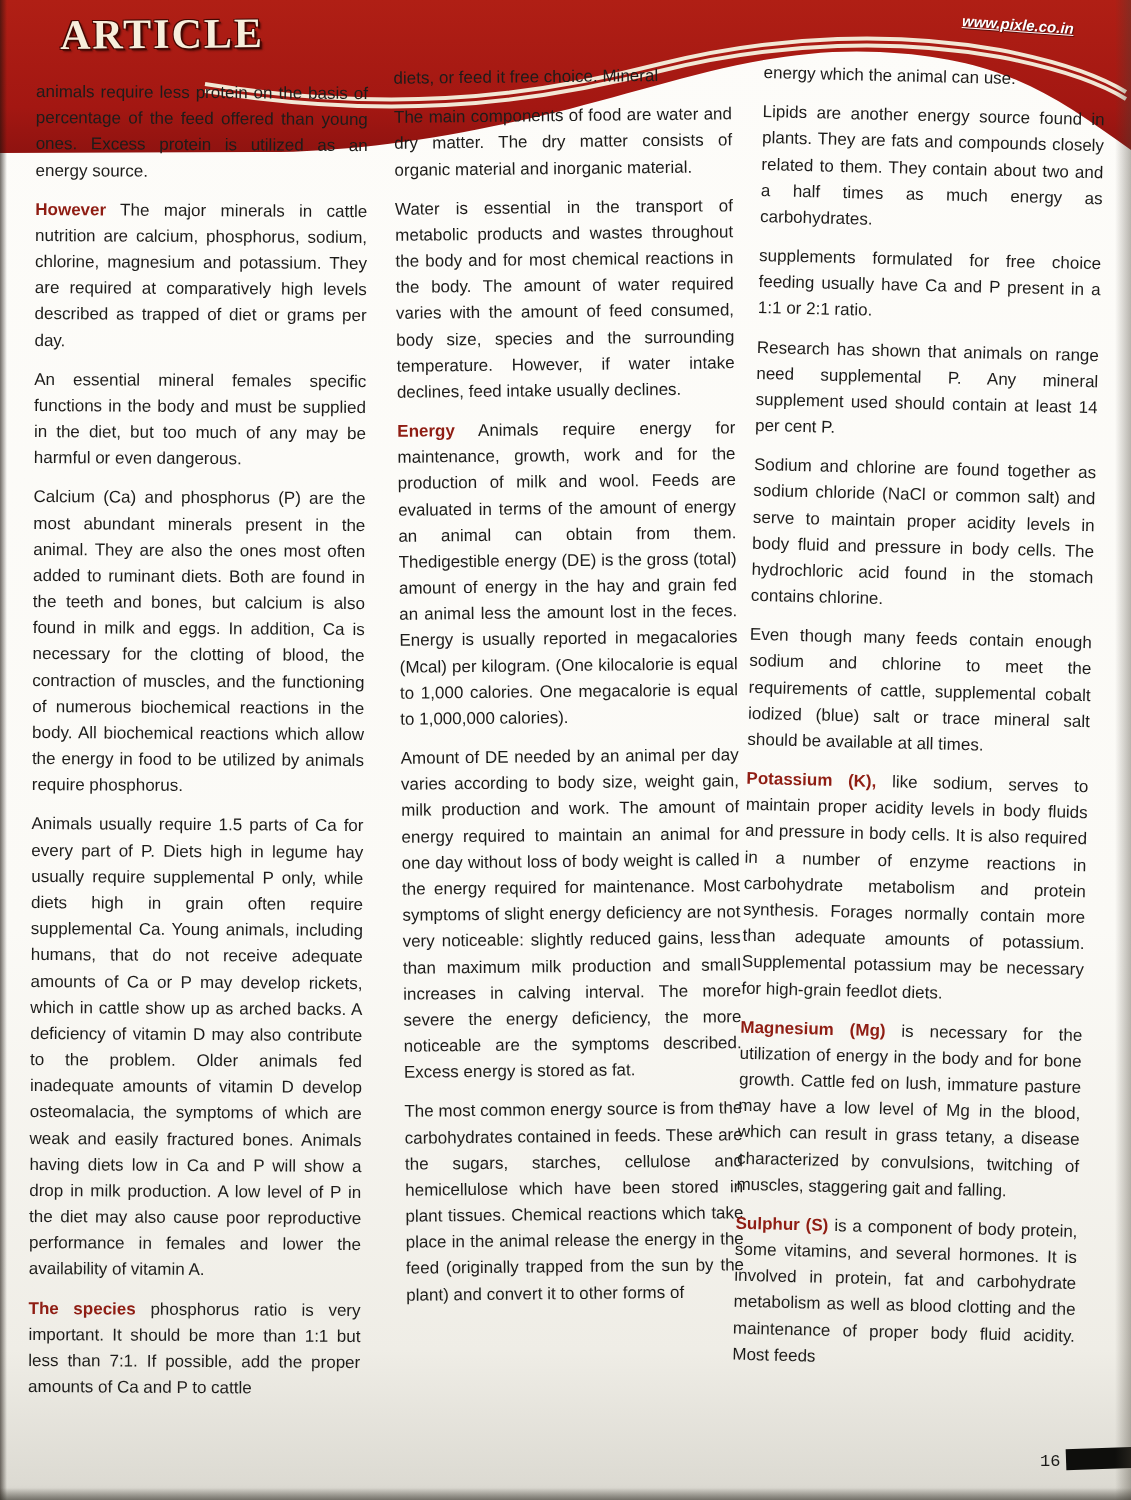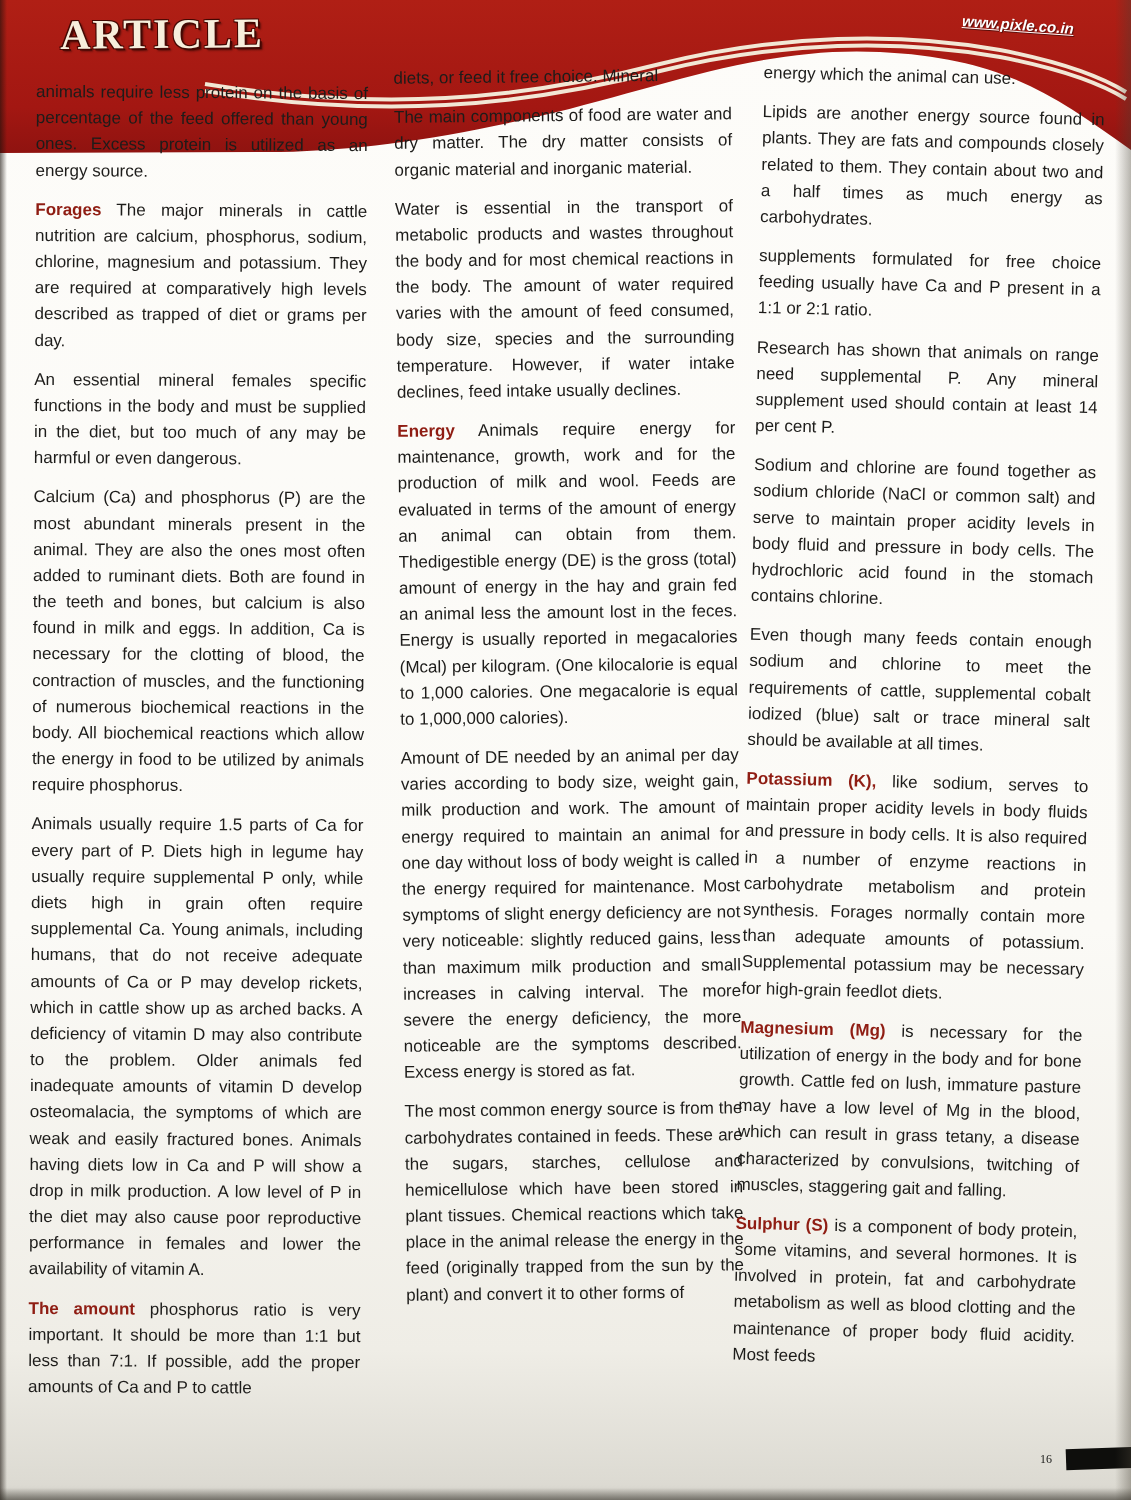--- a/index.html
+++ b/index.html
@@ -45,22 +45,22 @@
     text-align:justify;
   }
   .col p { margin-bottom:13px; }
   .col b { color:#8f1d13; font-weight:700; }
   .col-1 { left:32px;  top:80px; width:332px; transform:rotate(.35deg); }
   .col-2 { left:400px; top:64px; width:338px; transform:rotate(-.6deg); }
   .col-3 { left:764px; top:60px; width:342px; transform:rotate(1.4deg); transform-origin:0 0; }
 
   .page-number {
     position:absolute; left:1040px; top:1452px;
-    font-family:Liberation Serif, serif;
-    font-size:12px; color:#1a1a18;
+    font-family:Liberation Mono, monospace;
+    font-size:17px; color:#1a1a18;
   }
   .footer-bar {
     position:absolute; left:1066px; top:1448px; width:66px; height:21px;
     background:#0e0e0c; transform:rotate(-2dedeg);
     transform:rotate(-2deg);
   }
 </style>
 </head>
 <body>
 
@@ -77,25 +77,25 @@
     <path d="M0,0 H1131 V150 C1050,92 1000,58 880,52 C760,46 660,88 540,116 C440,139 360,150 280,152 L0,153 Z" fill="url(#redgrad)"></path>
     <path d="M205,84 C380,112 520,100 660,64 C780,34 900,32 1000,50 C1062,62 1100,76 1126,92" fill="none" stroke="#f2e7d5" stroke-width="4"></path>
     <path d="M205,91 C380,119 520,107 660,71 C780,41 900,39 1000,57 C1062,69 1100,83 1126,99" fill="none" stroke="#f2e7d5" stroke-width="4"></path>
   </svg>
 
   <div class="header-title">ARTICLE</div>
   <div class="header-url">www.pixle.co.in</div>
 
   <div class="col col-1">
       <p><span>animals require less protein on the basis of percentage of the feed offered than young ones. Excess protein is utilized as an energy source.</span></p>
-      <p><b>Forages</b> <span>The major minerals in cattle nutrition are calcium, phosphorus, sodium, chlorine, magnesium and potassium. They are required at comparatively high levels described as trapped of diet or grams per day.</span></p>
+      <p><b>However</b> <span>The major minerals in cattle nutrition are calcium, phosphorus, sodium, chlorine, magnesium and potassium. They are required at comparatively high levels described as trapped of diet or grams per day.</span></p>
       <p><span>An essential mineral females specific functions in the body and must be supplied in the diet, but too much of any may be harmful or even dangerous.</span></p>
       <p><span>Calcium (Ca) and phosphorus (P) are the most abundant minerals present in the animal. They are also the ones most often added to ruminant diets. Both are found in the teeth and bones, but calcium is also found in milk and eggs. In addition, Ca is necessary for the clotting of blood, the contraction of muscles, and the functioning of numerous biochemical reactions in the body. All biochemical reactions which allow the energy in food to be utilized by animals require phosphorus.</span></p>
       <p><span>Animals usually require 1.5 parts of Ca for every part of P. Diets high in legume hay usually require supplemental P only, while diets high in grain often require supplemental Ca. Young animals, including humans, that do not receive adequate amounts of Ca or P may develop rickets, which in cattle show up as arched backs. A deficiency of vitamin D may also contribute to the problem. Older animals fed inadequate amounts of vitamin D develop osteomalacia, the symptoms of which are weak and easily fractured bones. Animals having diets low in Ca and P will show a drop in milk production. A low level of P in the diet may also cause poor reproductive performance in females and lower the availability of vitamin A.</span></p>
-      <p><b>The amount</b> <span>phosphorus ratio is very important. It should be more than 1:1 but less than 7:1. If possible, add the proper amounts of Ca and P to cattle</span></p>
+      <p><b>The species</b> <span>phosphorus ratio is very important. It should be more than 1:1 but less than 7:1. If possible, add the proper amounts of Ca and P to cattle</span></p>
     </div>
   <div class="col col-2">
       <p><span>diets, or feed it free choice. Mineral</span></p>
       <p><span>The main components of food are water and dry matter. The dry matter consists of organic material and inorganic material.</span></p>
       <p><span>Water is essential in the transport of metabolic products and wastes throughout the body and for most chemical reactions in the body. The amount of water required varies with the amount of feed consumed, body size, species and the surrounding temperature. However, if water intake declines, feed intake usually declines.</span></p>
       <p><b>Energy</b> <span>Animals require energy for maintenance, growth, work and for the production of milk and wool. Feeds are evaluated in terms of the amount of energy an animal can obtain from them. Thedigestible energy (DE) is the gross (total) amount of energy in the hay and grain fed an animal less the amount lost in the feces. Energy is usually reported in megacalories (Mcal) per kilogram. (One kilocalorie is equal to 1,000 calories. One megacalorie is equal to 1,000,000 calories).</span></p>
       <p><span>Amount of DE needed by an animal per day varies according to body size, weight gain, milk production and work. The amount of energy required to maintain an animal for one day without loss of body weight is called the energy required for maintenance. Most symptoms of slight energy deficiency are not very noticeable: slightly reduced gains, less than maximum milk production and small increases in calving interval. The more severe the energy deficiency, the more noticeable are the symptoms described. Excess energy is stored as fat.</span></p>
       <p><span>The most common energy source is from the carbohydrates contained in feeds. These are the sugars, starches, cellulose and hemicellulose which have been stored in plant tissues. Chemical reactions which take place in the animal release the energy in the feed (originally trapped from the sun by the plant) and convert it to other forms of</span></p>
     </div>
   <div class="col col-3">

